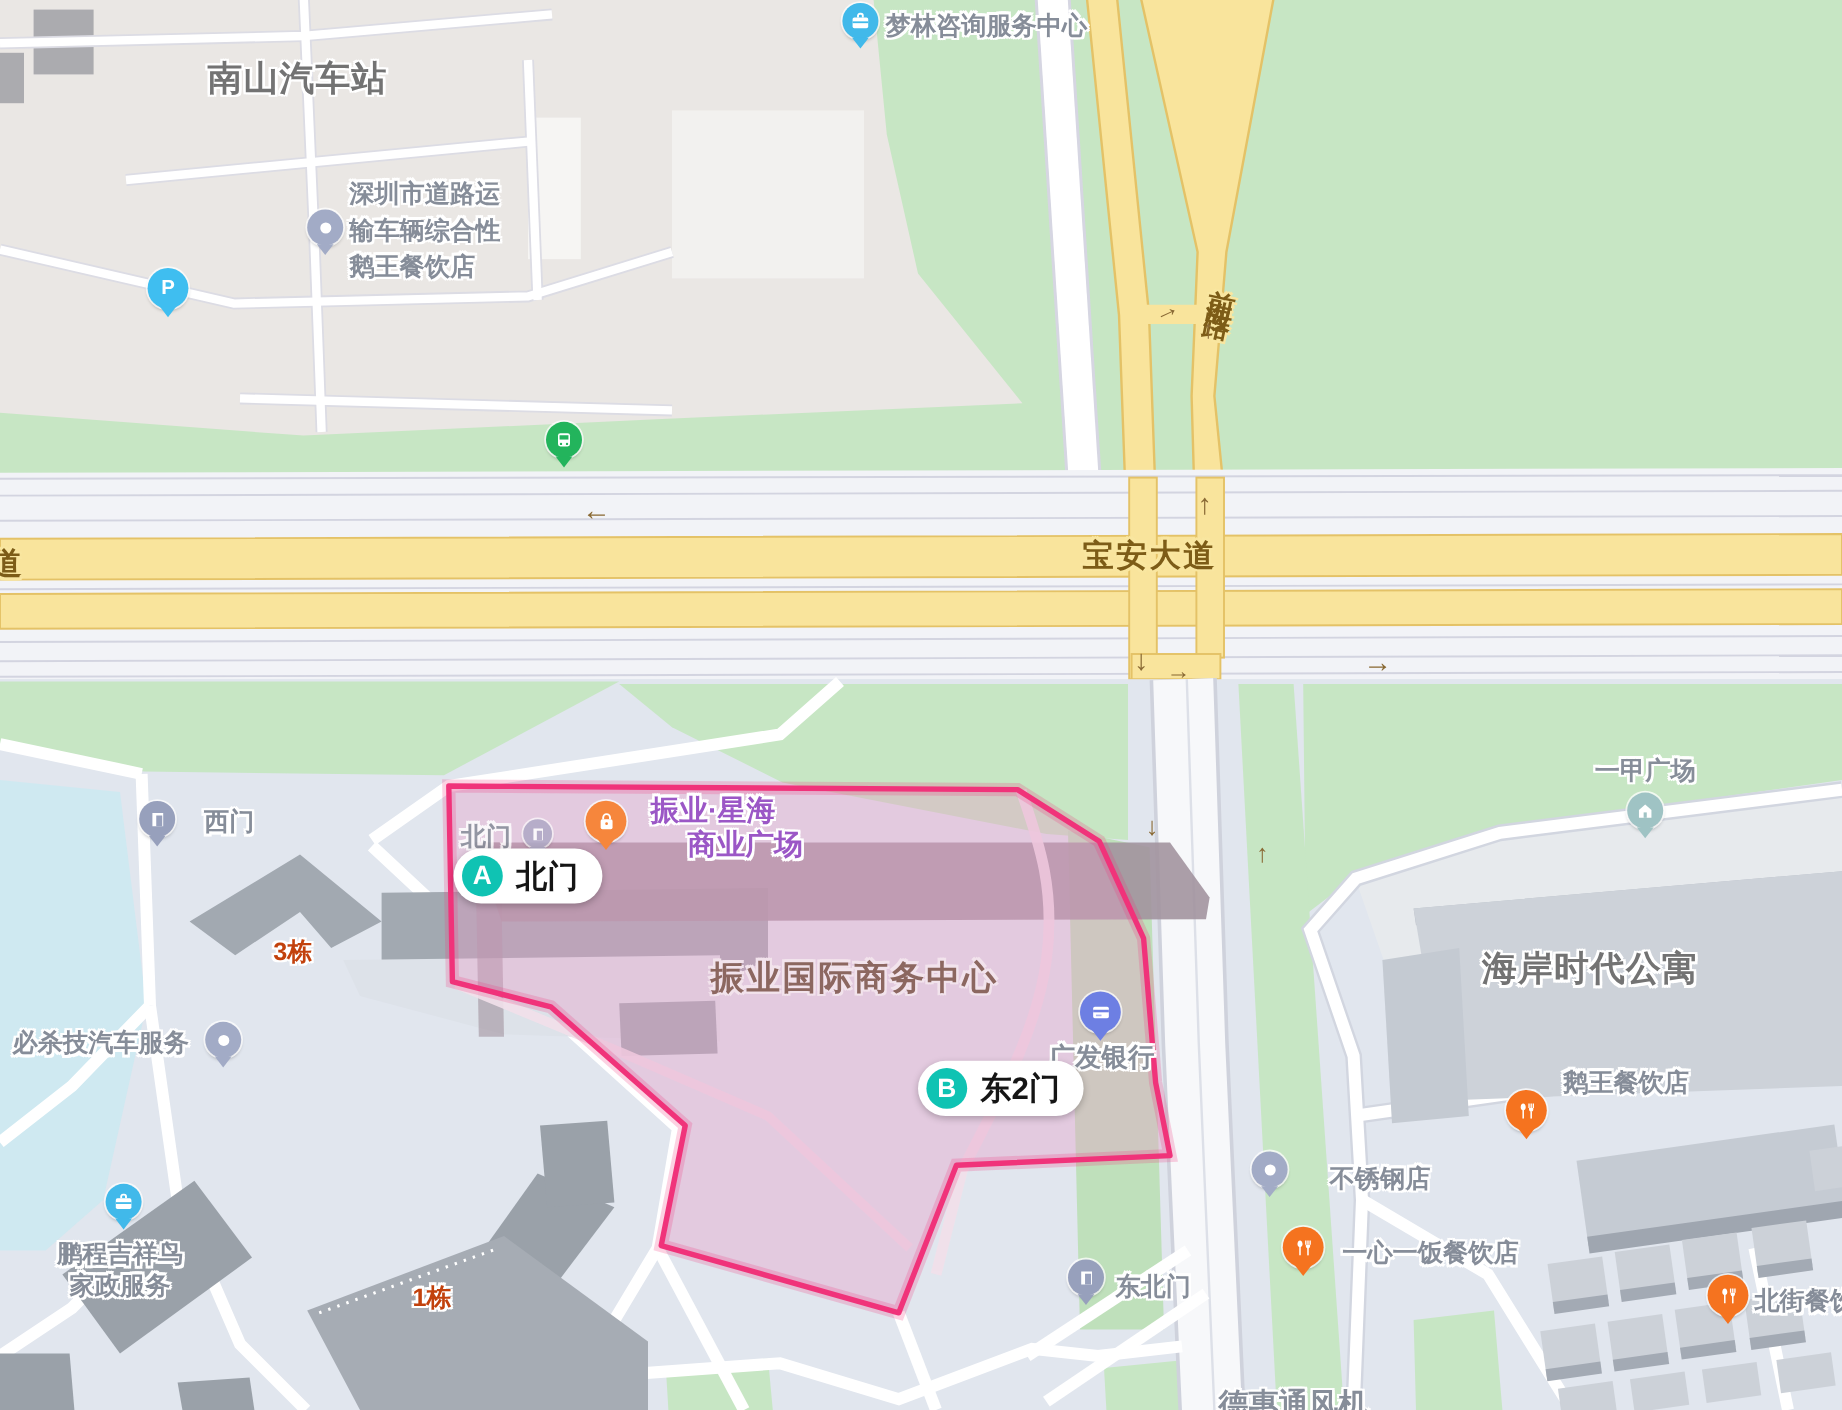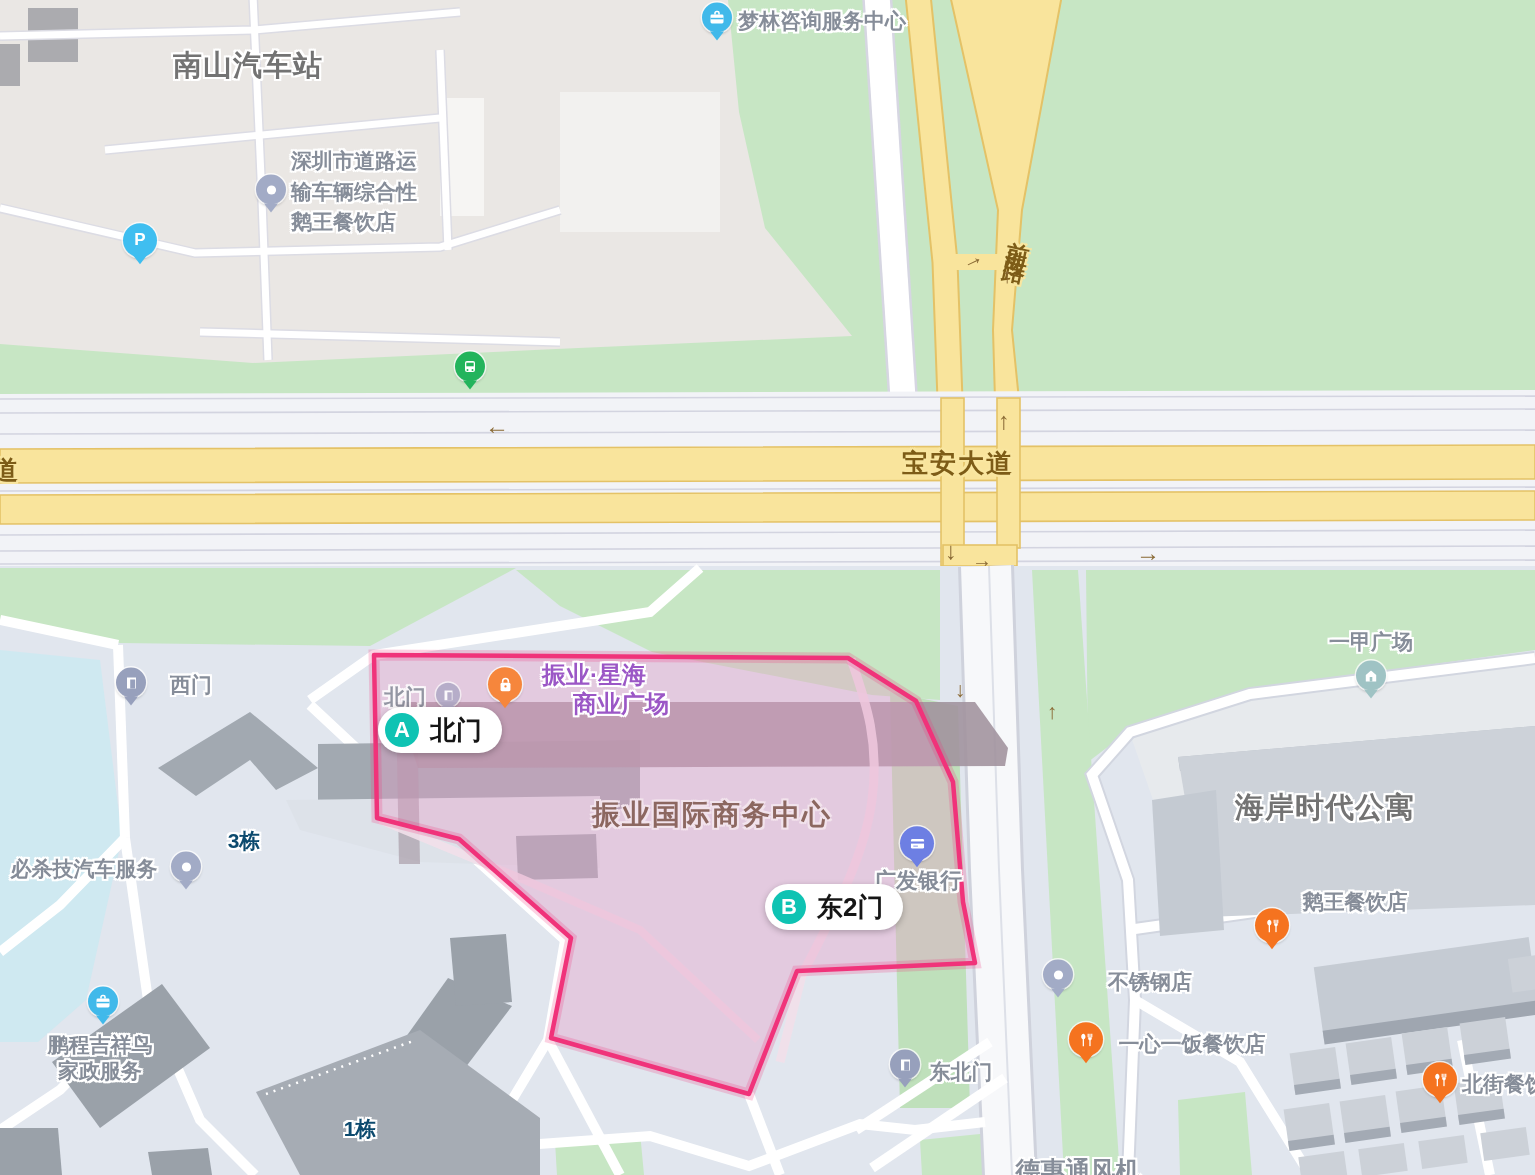--- a/index.html
+++ b/index.html
@@ -7,21 +7,21 @@
          font-family:"Liberation Sans",sans-serif;background:#e1e6ee;}
   #basemap{position:absolute;left:0;top:0;}
   .lbl{position:absolute;white-space:nowrap;font-weight:700;transform:translate(-50%,-50%);pointer-events:none;}
   .halo{text-shadow:-2px -2px 0 #fff,2px -2px 0 #fff,-2px 2px 0 #fff,2px 2px 0 #fff,0 -2px 0 #fff,0 2px 0 #fff,-2px 0 0 #fff,2px 0 0 #fff;}
   .halo-y{text-shadow:-2px -2px 0 #f9e6a0,2px -2px 0 #f9e6a0,-2px 2px 0 #f9e6a0,2px 2px 0 #f9e6a0,0 2px 0 #f9e6a0,0 -2px 0 #f9e6a0;}
   .halo-p{text-shadow:-2px -2px 0 #f2e3ec,2px -2px 0 #f2e3ec,-2px 2px 0 #f2e3ec,2px 2px 0 #f2e3ec,0 2px 0 #f2e3ec,0 -2px 0 #f2e3ec;}
   .area-brown{color:#737373;font-size:29px;letter-spacing:1px;}
   .zhenye{color:#8c6760;font-size:28px;letter-spacing:2px;}
   .poi-gray{color:#868d99;font-size:21px;}
   .poi-purple{color:#9b57c6;font-size:24px;}
-  .bldg-num{color:#0c4a6e;font-size:21px;margin-top:48px;}
+  .bldg-num{color:#c2410c;font-size:21px;}
   .road-brown{color:#7d5c17;font-size:26px;letter-spacing:2px;}
   .qianhai{color:#7d5c17;font-size:23px;writing-mode:vertical-rl;letter-spacing:9px;
            transform:translate(-50%,-50%) rotate(12deg);}
   .left-anchor{transform:translate(0,-50%);}
   .arrow{position:absolute;color:#8a6a35;font-size:24px;font-weight:900;transform:translate(-50%,-50%);pointer-events:none;}
   
   .pin{position:absolute;width:30px;height:30px;border-radius:50%;background:var(--c);
        transform:translate(-50%,-55%);display:flex;align-items:center;justify-content:center;
        box-shadow:0 0 0 1.5px rgba(255,255,255,.75),0 2px 3px rgba(0,0,0,.25);}
   .pin::after{content:"";position:absolute;top:95%;left:50%;transform:translateX(-50%);

